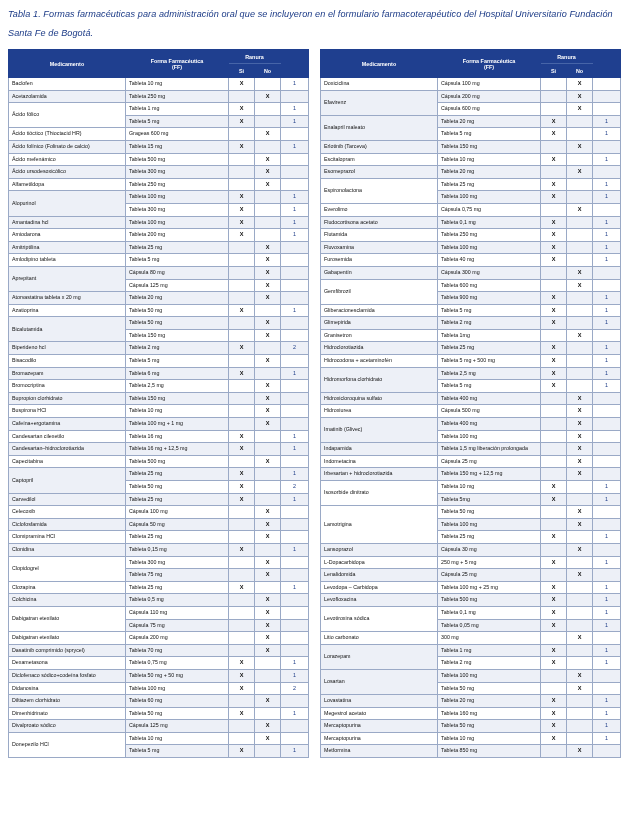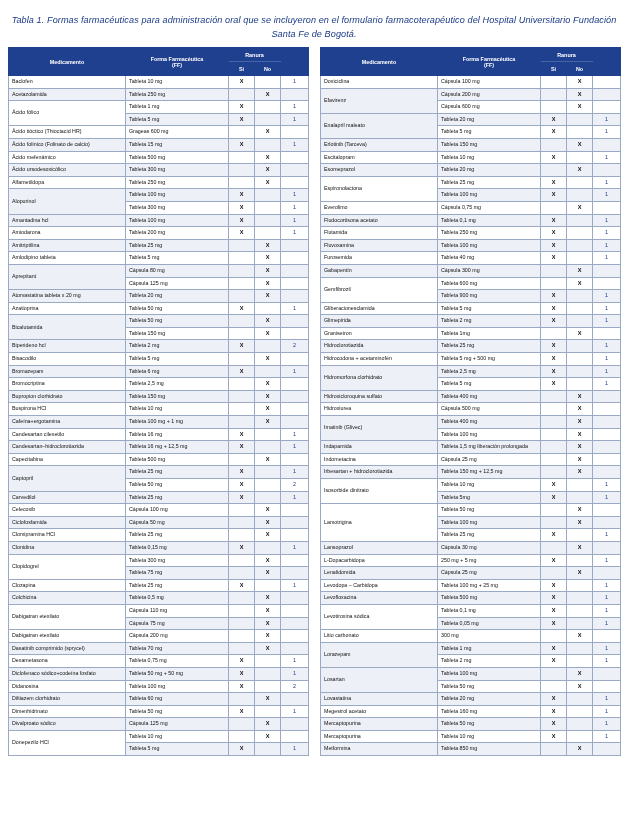--- a/index.html
+++ b/index.html
@@ -17,25 +17,25 @@
   #page {
     position: relative;
     width: 628px;
     height: 839px;
     box-sizing: border-box;
     padding: 5px 8px 0 8px;
   }
   #caption {
     font-style: italic;
     font-size: 9.1px;
-    line-height: 14px;
+    line-height: 19px;
     color: #1b3a86;
     letter-spacing: 0.01em;
-    margin: 8px 0 6px 0;
-    text-align: center;
+    margin: 0 0 6px 0;
+    text-align: left;
   }
   #tables {
     display: flex;
     gap: 12px;
     align-items: flex-start;
   }
   .tbl-wrap {
     width: 300px;
   }
   table.drug {

